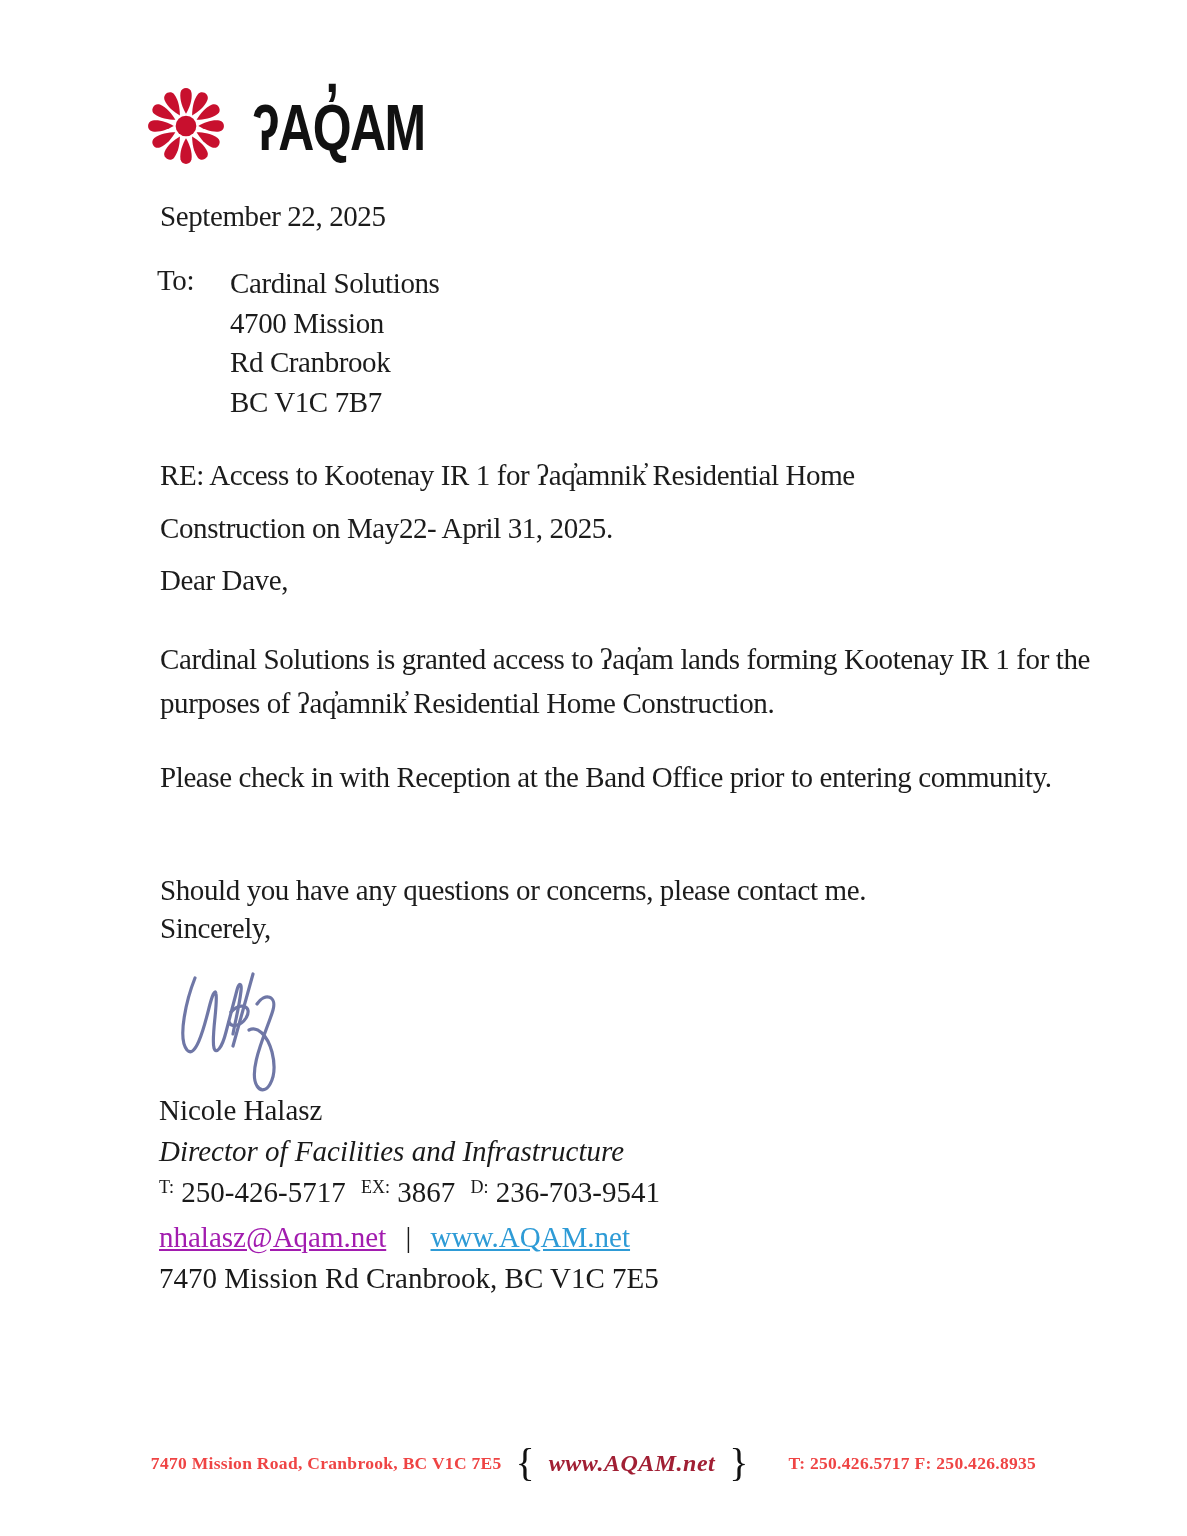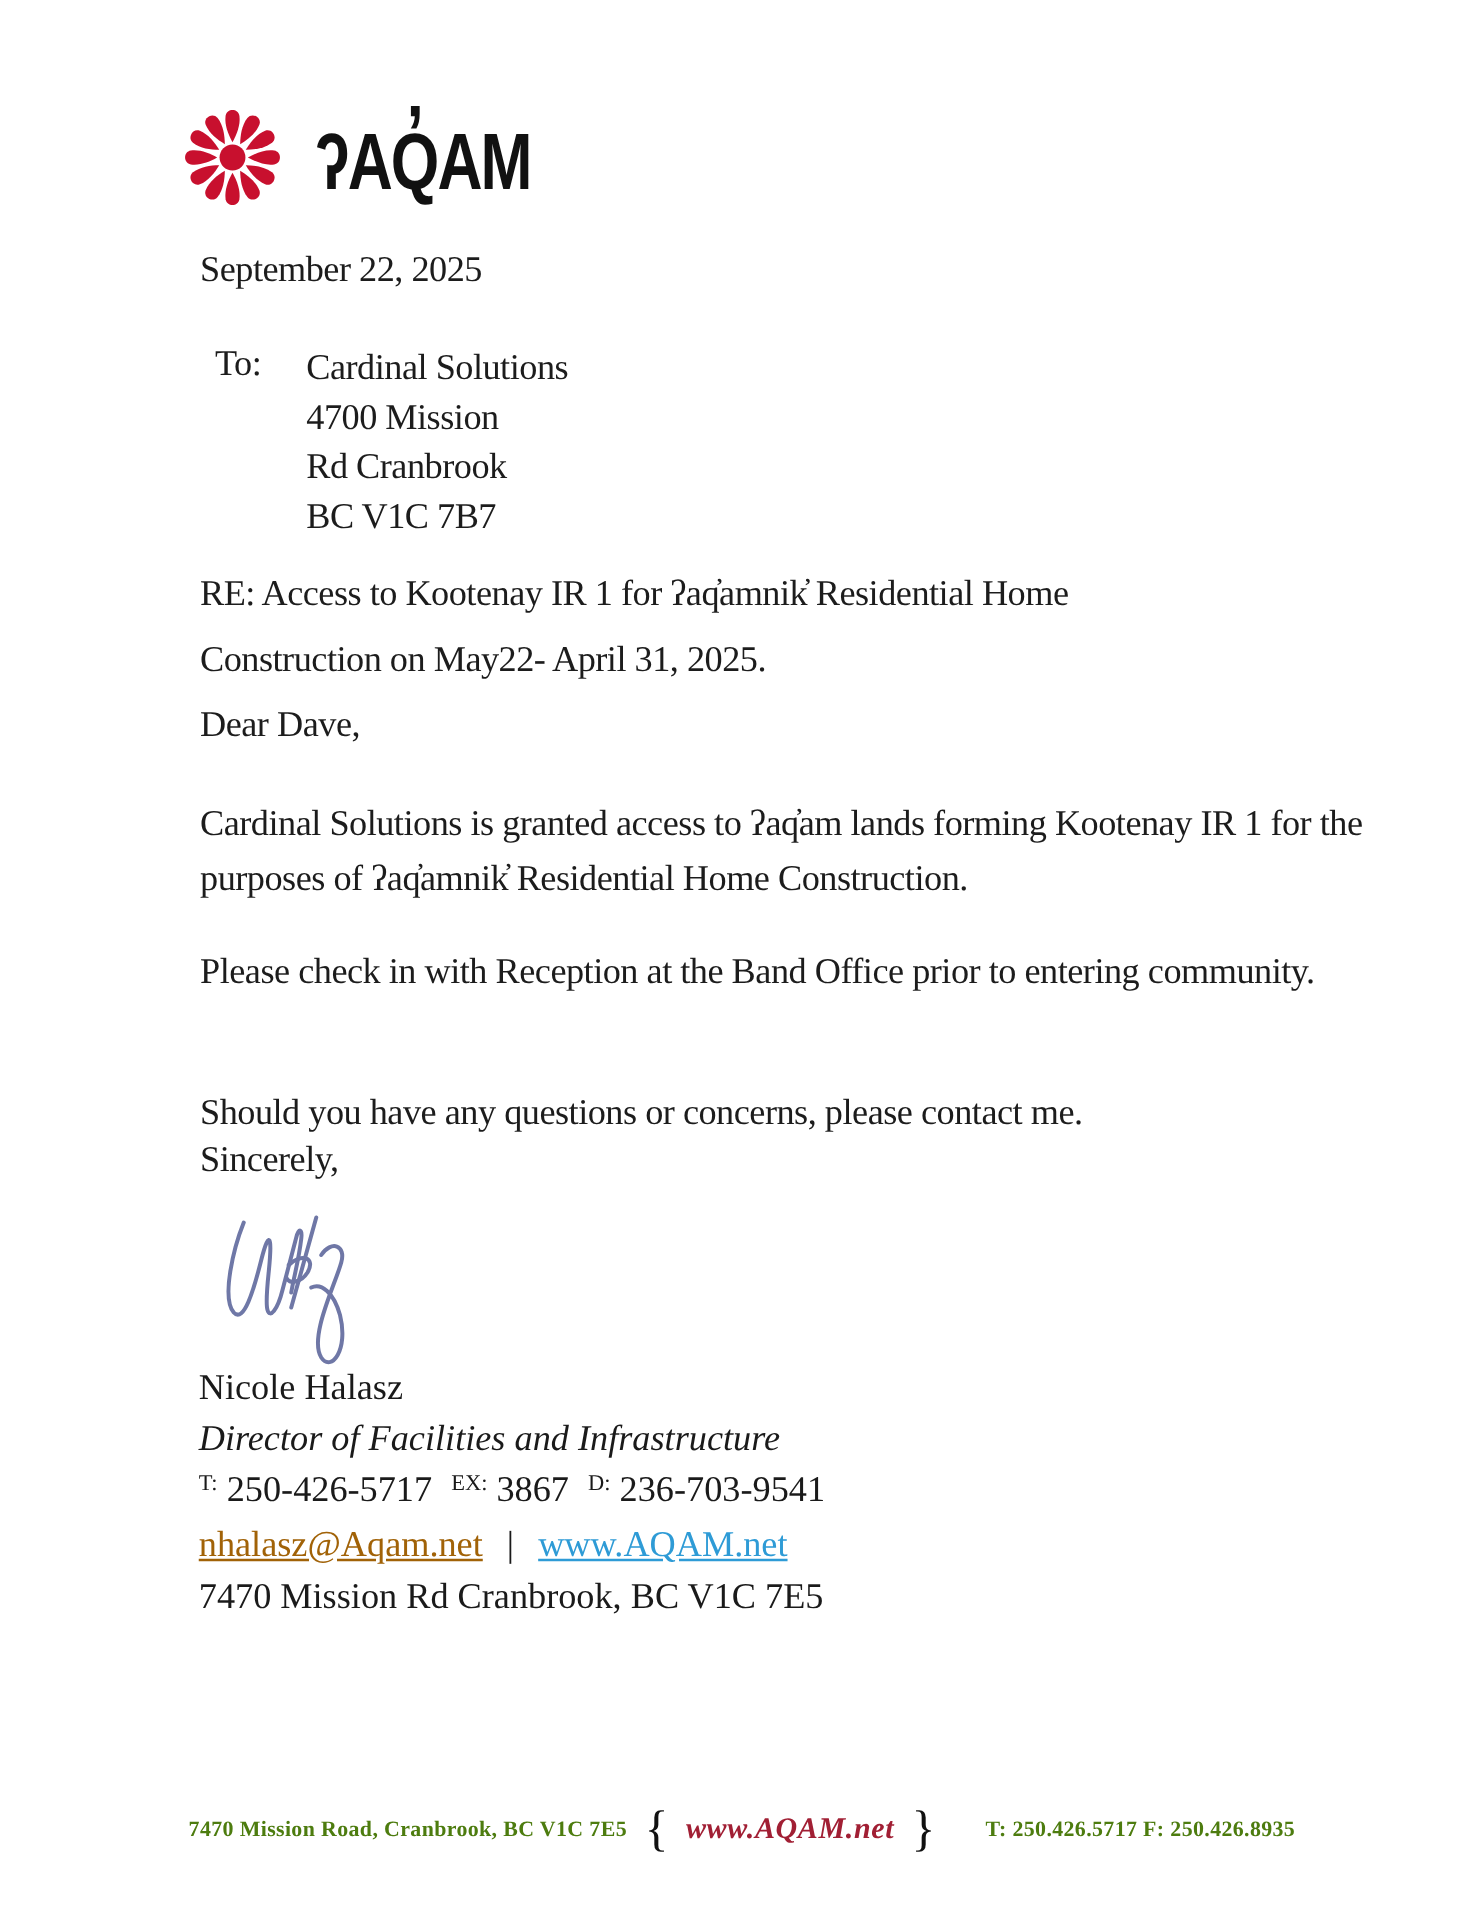--- a/index.html
+++ b/index.html
@@ -26,21 +26,21 @@
     color: #111111;
     transform: scaleX(0.78);
     transform-origin: left center;
     margin-left: 20px;
     white-space: nowrap;
   }
 
   
   .body-text { font-size: 29px; letter-spacing: -0.4px; }
   .date-line { top: 200px; left: 105px; }
-  .to-row { top: 264px; left: 117px; display: flex; margin-top: 11px; }
+  .to-row { top: 264px; left: 102px; display: flex; }
   .to-label { width: 73px; }
   .recipient-lines div { line-height: 39.5px; }
   .subject { top: 449px; left: 105px; width: 930px; }
   .subject div { line-height: 53px; }
   .salutation { top: 564px; left: 105px; text-align: right; }
   .para { left: 105px; width: 950px; line-height: 44px; }
   .para-1 { top: 637px; }
   .para-2 { top: 755px; }
   .para-3 { top: 868px; }
   .closing { top: 912px; left: 105px; }
@@ -53,33 +53,33 @@
     top: 1090px; left: 104px;
     font-family: Liberation Serif, serif;
     font-size: 29px;
     line-height: 41px;
     color: #1a1a1a;
     white-space: nowrap;
   }
   .sig-title { font-style: italic; }
   .sup-label { font-size: 18px; position: relative; top: -9px; }
   .phone-num { padding-right: 8px; }
-  .email-link { color: #a16207; text-decoration: underline; }
+  .email-link { color: #a21caf; text-decoration: underline; }
   .pipe-sep { color: #1a1a1a; padding: 0 12px; }
   .site-link { color: #2e9bd6; text-decoration: underline; }
 
   
   .footer {
     top: 1443px; left: 0; width: 100%;
     display: flex; justify-content: center; align-items: center;
     gap: 8px;
     white-space: nowrap;
   }
   .footer-address, .footer-phones {
-    font-size: 17.5px; font-weight: 600; letter-spacing: 0.3px; color: #4d7c0f;
+    font-size: 17.5px; font-weight: 600; letter-spacing: 0.3px; color: #ef4444;
   }
   .footer-phones { margin-left: 26px; }
   .footer-brace { font-size: 40px; font-weight: 300; color: #111111; padding: 0 6px; line-height: 1; }
   .footer-url { font-size: 24px; font-weight: bold; font-style: italic; color: #a11f34; letter-spacing: 0.5px; }
 </style>
 </head>
 <body>
 
 <div class="page">
 

